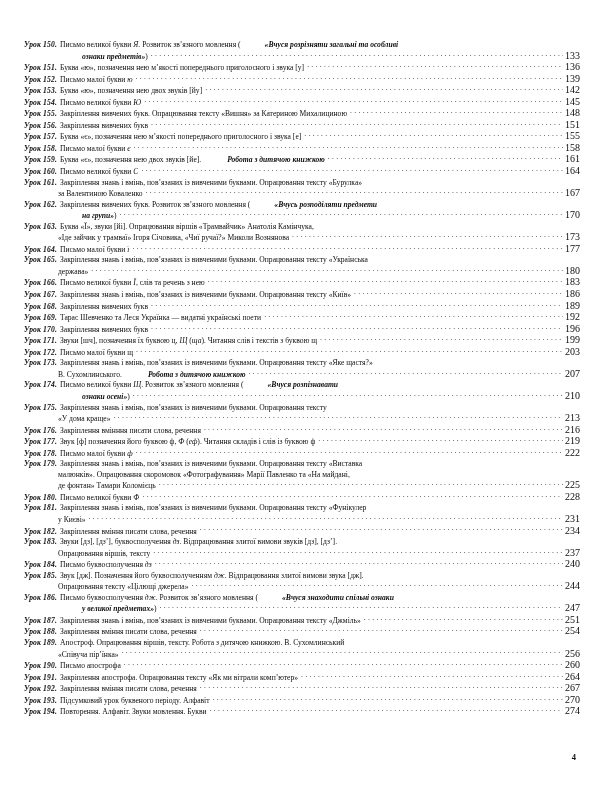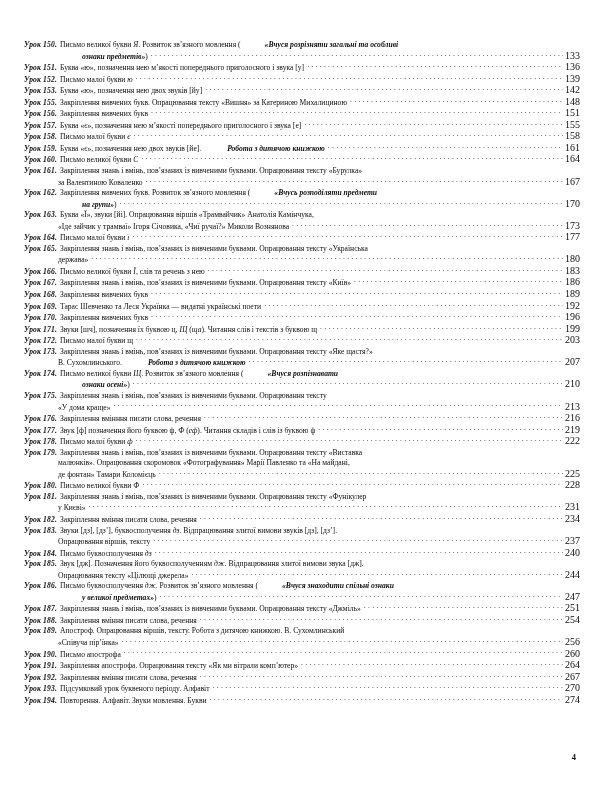--- a/index.html
+++ b/index.html
@@ -139,20 +139,28 @@
       <div class="entry">
         <div class="line">
           <span class="lesson">Урок 153.</span>
           <span class="txt"><span>Буква «ю», позначення нею двох звуків [йу]</span></span>
           <span class="leader"></span>
           <span class="pageno">142</span>
         </div>
       </div>
       <div class="entry">
         <div class="line">
+          <span class="lesson">Урок 154.</span>
+          <span class="txt"><span>Письмо великої букви </span><span class="it">Ю</span></span>
+          <span class="leader"></span>
+          <span class="pageno">145</span>
+        </div>
+      </div>
+      <div class="entry">
+        <div class="line">
           <span class="lesson">Урок 155.</span>
           <span class="txt"><span>Закріплення вивчених букв. Опрацювання тексту «Вишня» за Катериною Михалициною</span></span>
           <span class="leader"></span>
           <span class="pageno">148</span>
         </div>
       </div>
       <div class="entry">
         <div class="line">
           <span class="lesson">Урок 156.</span>
           <span class="txt"><span>Закріплення вивчених букв</span></span>

